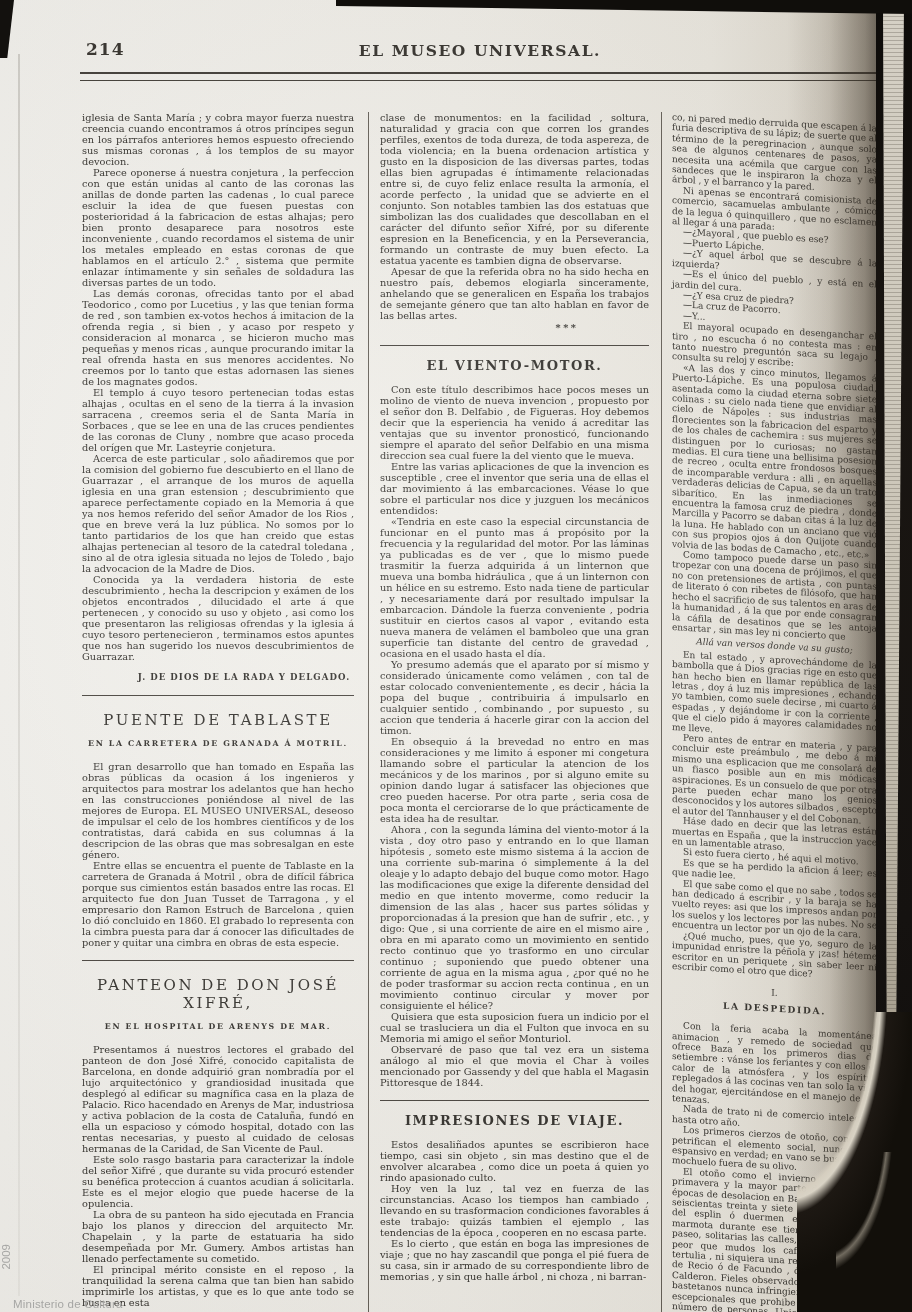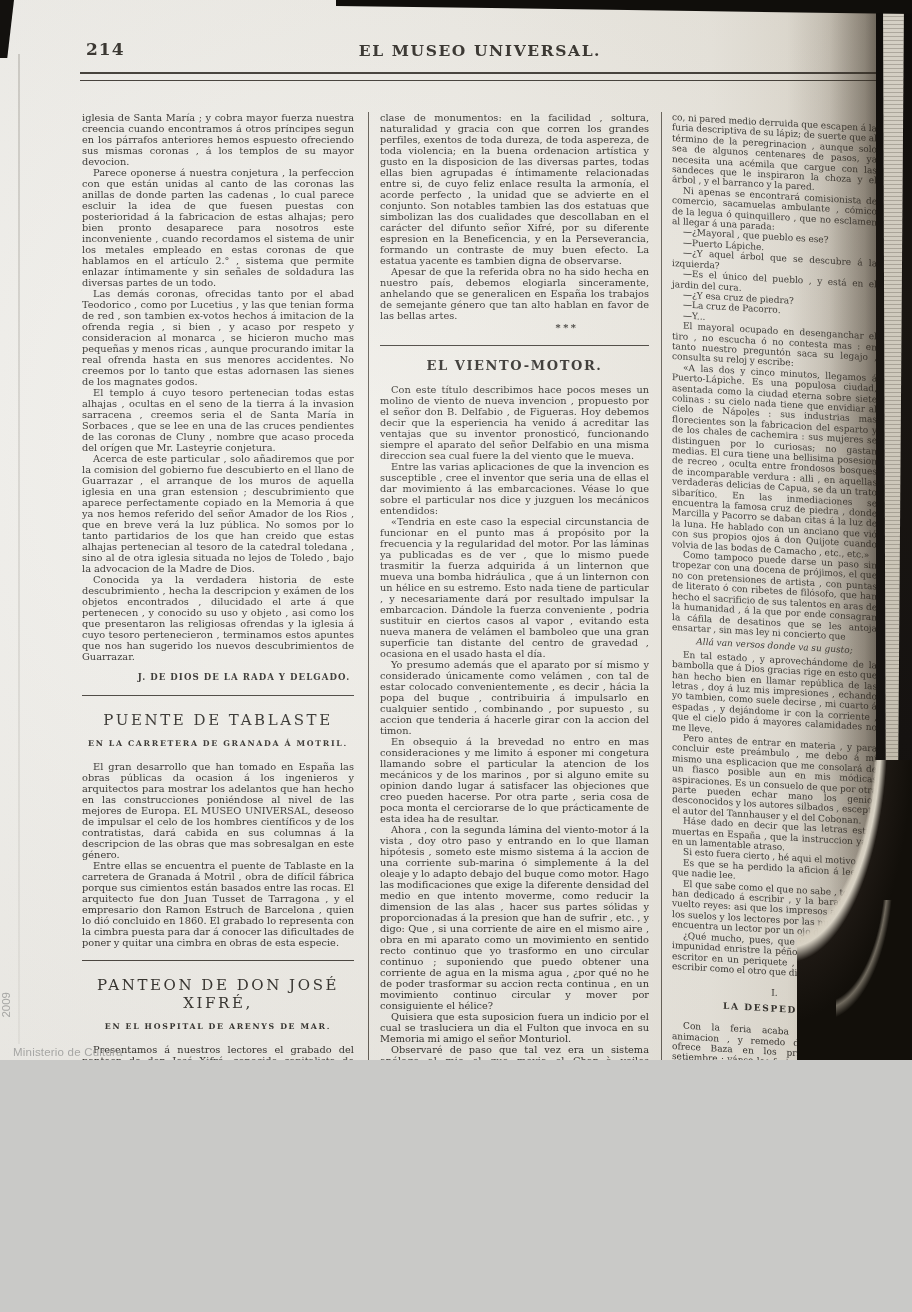--- a/index.html
+++ b/index.html
@@ -1,17 +1,17 @@
 <!DOCTYPE html>
 <html lang="es"><head>
 <meta charset="utf-8">
 <style>
   html,body { margin:0; padding:0; background:#c9c9c7; }
   .scene {
-    position:relative; width:912px; height:1060px; overflow:hidden;
+    position:relative; width:912px; height:1312px; overflow:hidden;
     background:#7f1d1d;
     font-family:"DejaVu Serif", serif;
   }
   
   .page {
     position:absolute; inset:0;
     background:linear-gradient(to right,#f2f1ed 0%, #eeece6 50%, #e9e6de 78%, #ddd8cd 90%, #c3bcae 97%, #a89f8f 100%);
   }
   .page::after{
     content:''; position:absolute; inset:0; pointer-events:none;

